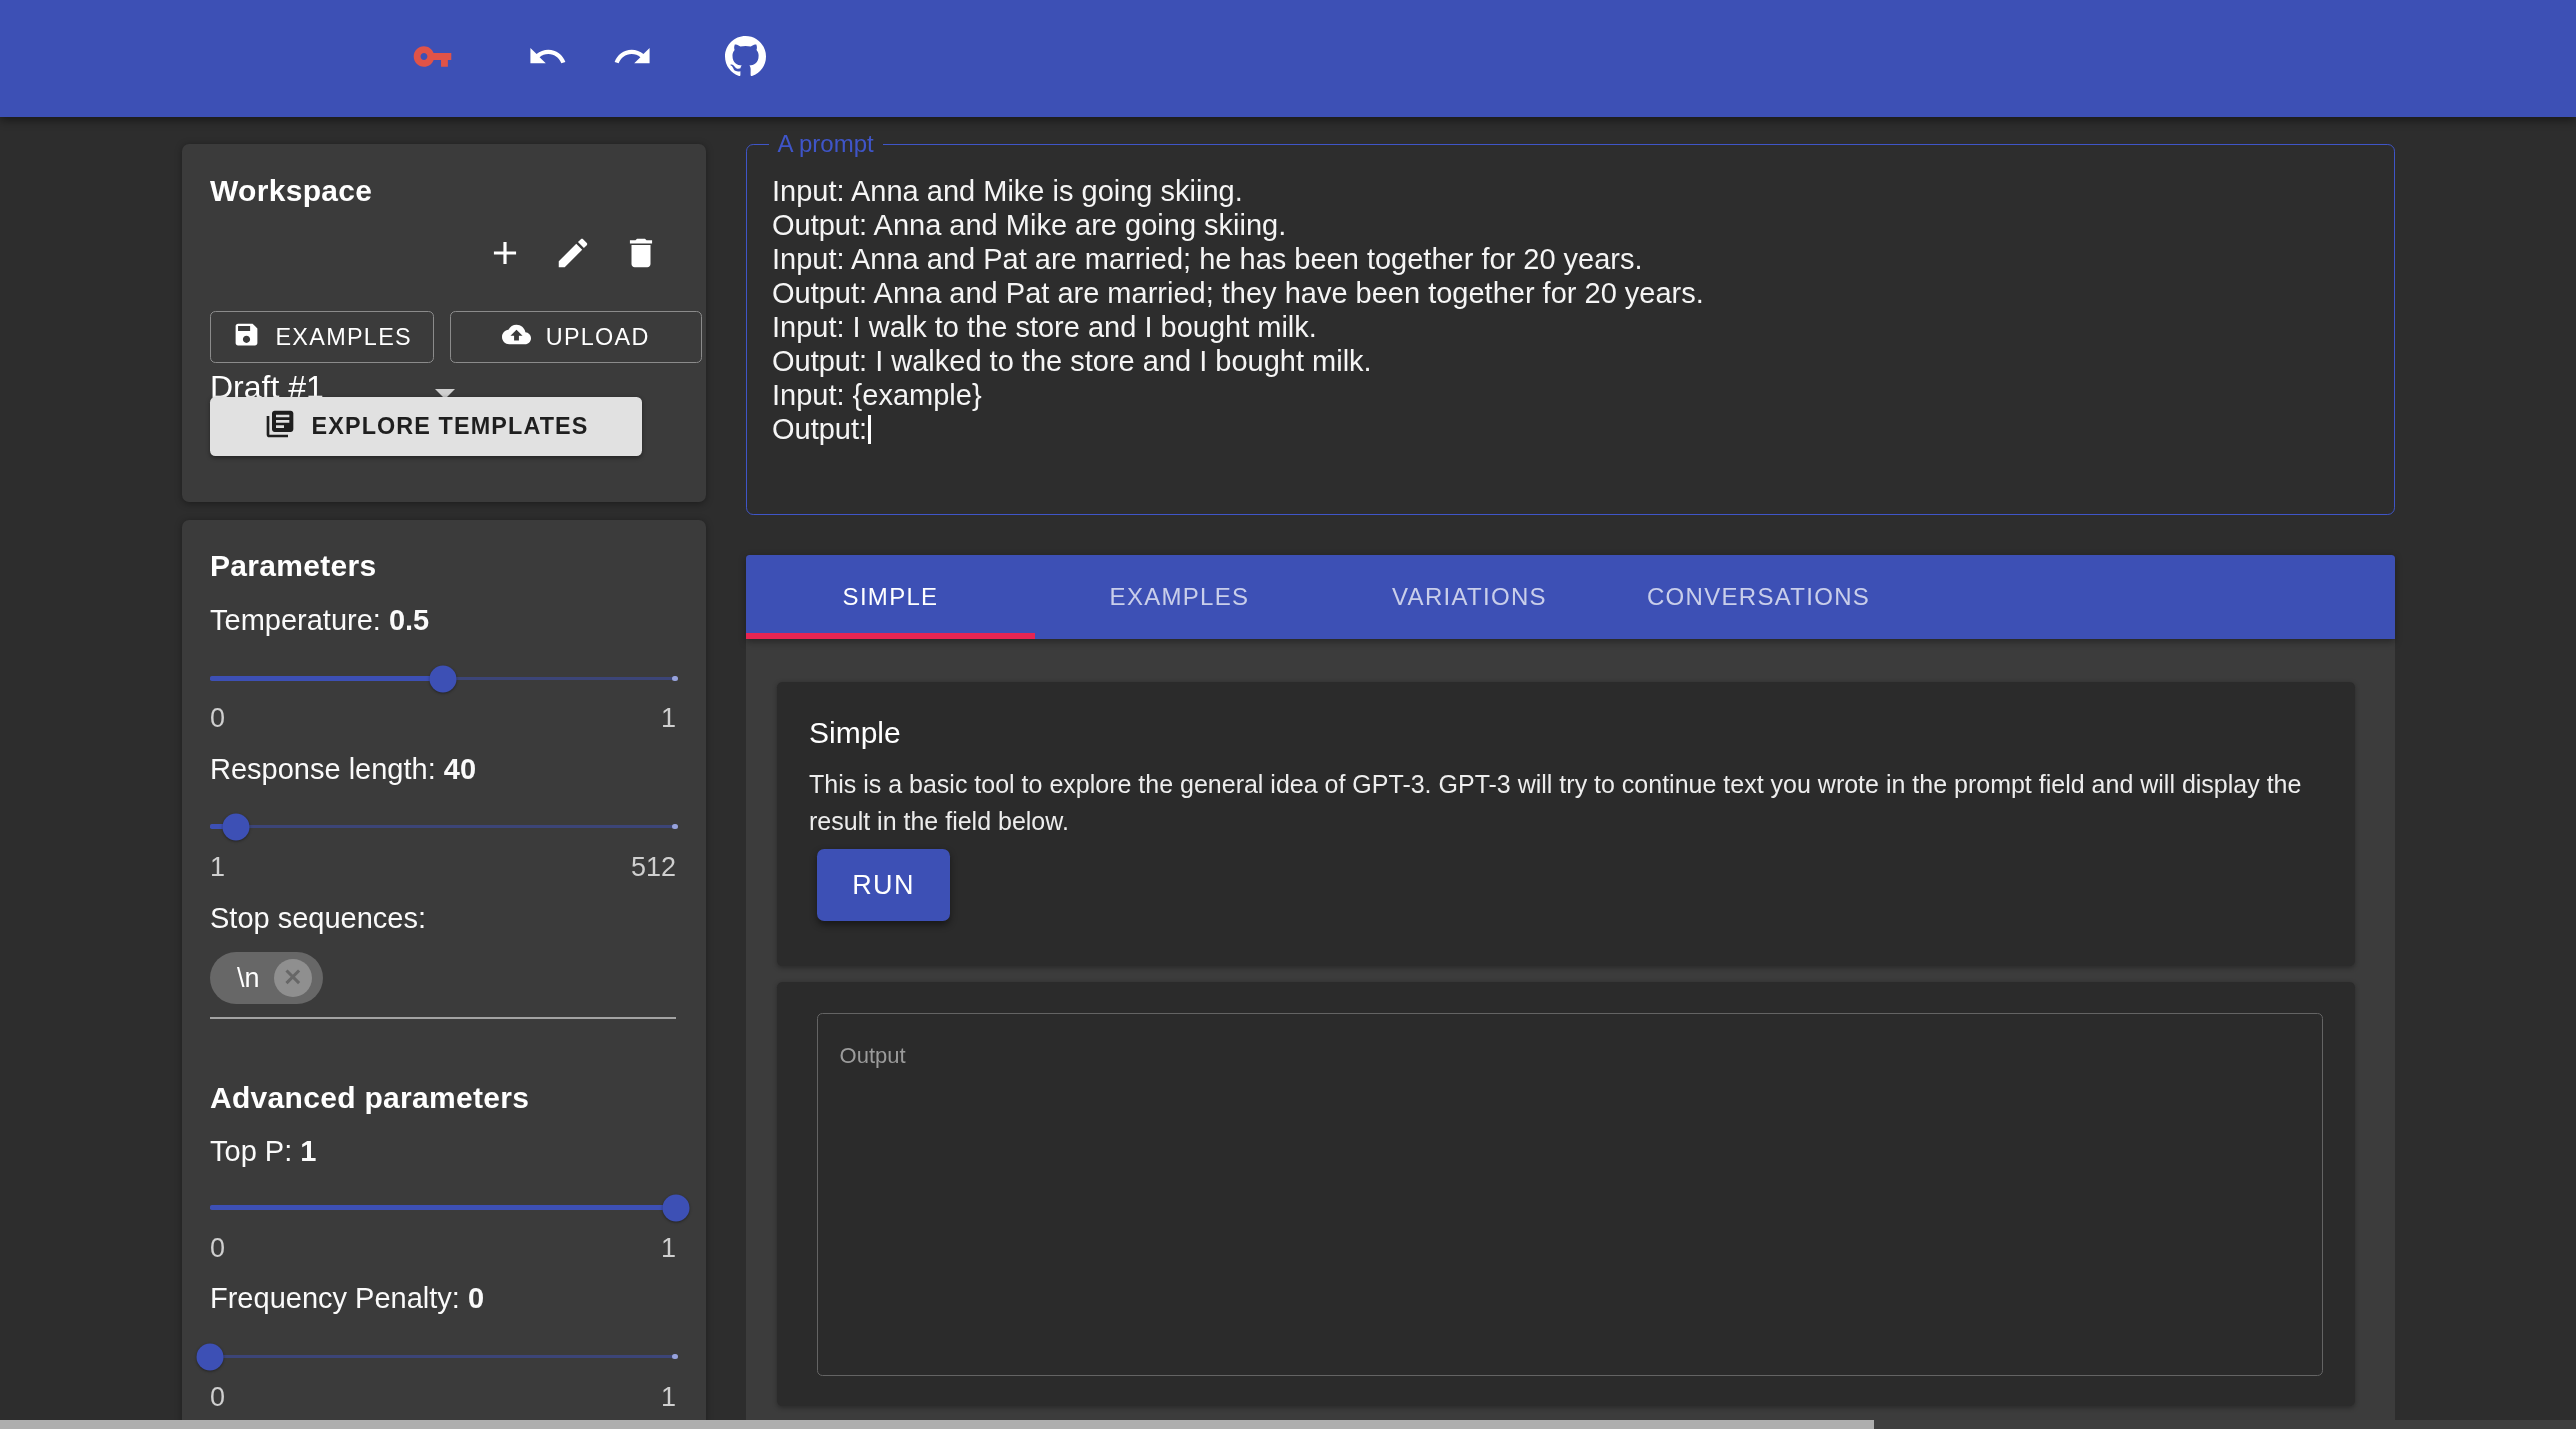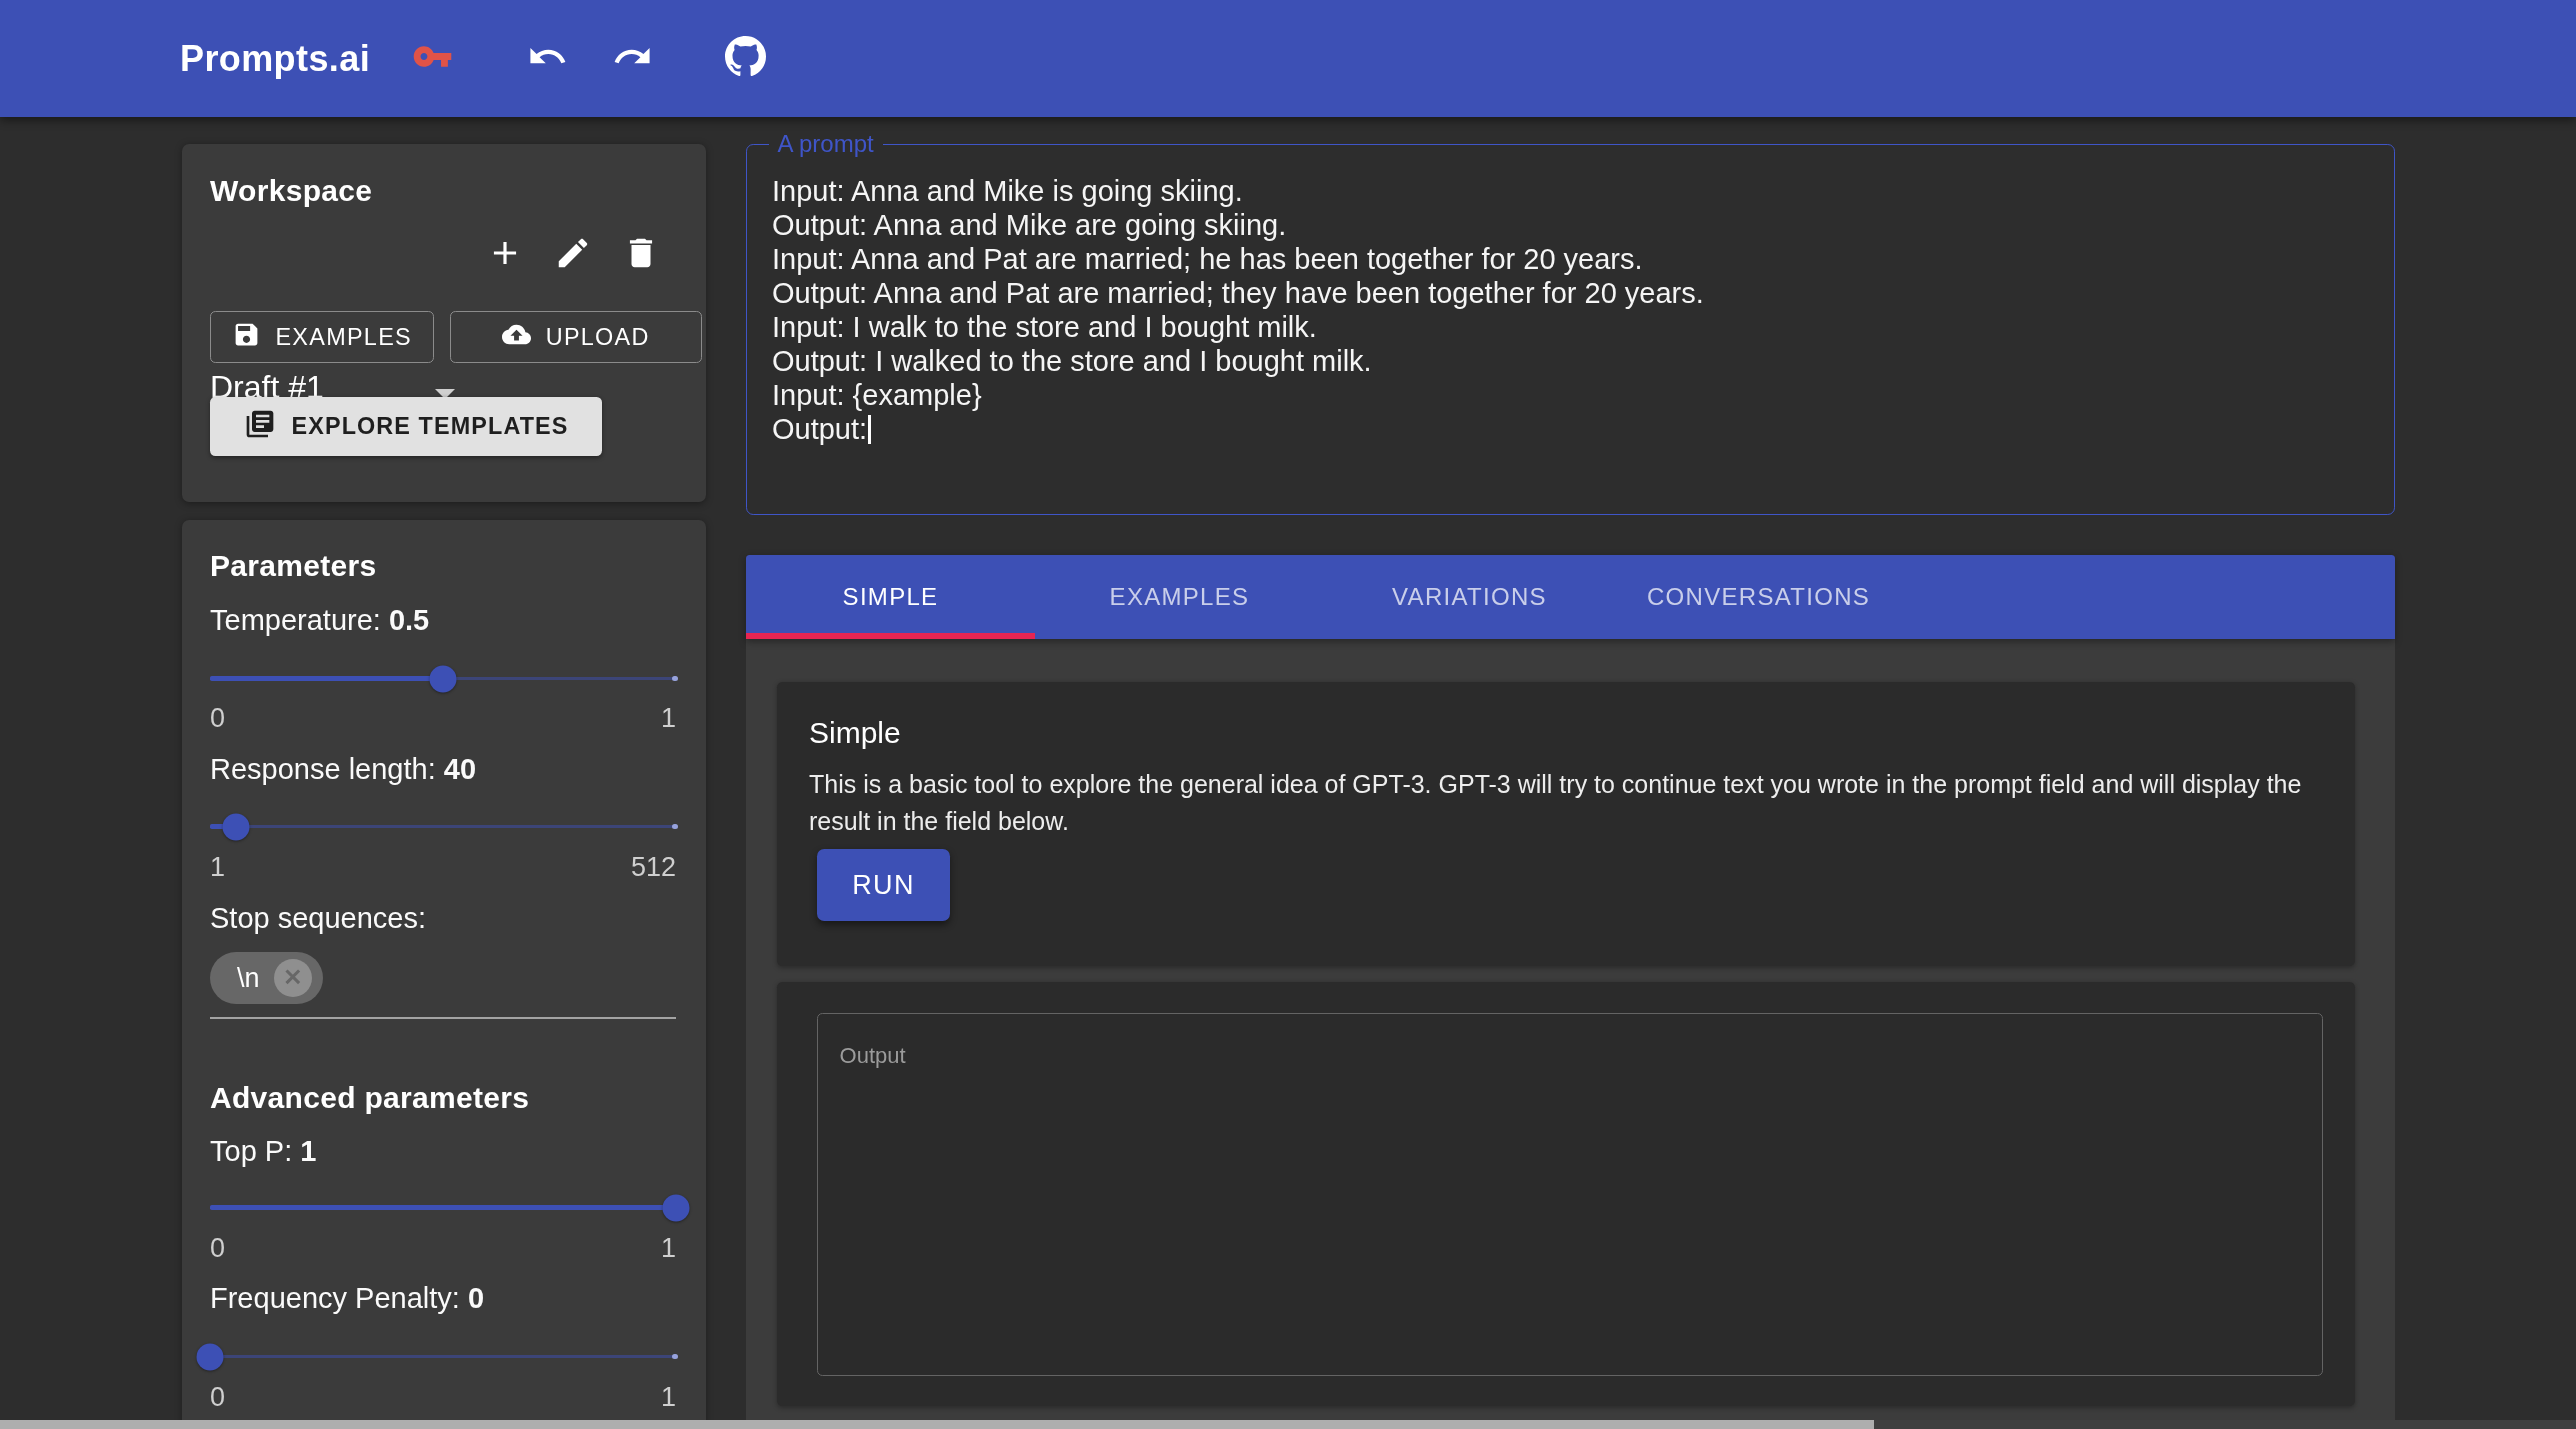--- a/index.html
+++ b/index.html
@@ -48,21 +48,21 @@
   .icon-btn svg{width:38px;height:38px;}
   .icon-btn.add{left:298px;}
   .icon-btn.edit{left:366px;}
   .icon-btn.del{left:434px;}
   .outline-btn{position:absolute;top:167px;height:52px;border:0.9px solid #8b8b8b;border-radius:5.4px;
                background:transparent;color:#fff;font-family:inherit;font-size:23.4px;letter-spacing:1.3px;
                display:flex;align-items:center;justify-content:center;gap:14.4px;cursor:pointer;}
   .outline-btn svg{width:29px;height:29px;}
   .btn-download{left:28px;width:224px;}
   .btn-upload{left:268px;width:252px;}
-  .explore-btn{position:absolute;left:28px;top:253px;width:392px;height:59px;background:#e1e1e1;
+  .explore-btn{position:absolute;left:28px;top:253px;width:432px;height:59px;background:#e1e1e1;
                border:none;border-radius:5.4px;color:#1f1f1f;font-family:inherit;font-size:23.4px;
                letter-spacing:1.1px;font-weight:700;display:flex;align-items:center;justify-content:center;
                gap:16px;cursor:pointer;box-shadow:0 1.8px 4.5px rgba(0,0,0,.4);}
   .explore-btn svg{width:32px;height:32px;}
 
   .parameters{top:520px;height:910px;border-bottom-left-radius:0;border-bottom-right-radius:0;}
   .parameters .card-title{top:29px;}
   .param-label{position:absolute;left:28px;font-size:29px;color:#fafafa;}
   .param-label b{font-weight:700;}
   .adv-title{position:absolute;left:28px;top:561px;font-size:30px;font-weight:700;letter-spacing:0.3px;}
@@ -123,21 +123,20 @@
   
   .hscrollbar{position:absolute;left:0;top:1420px;width:2576px;height:9px;background:#3f3f3f;}
   .hscrollbar .thumb{position:absolute;left:0;top:0;width:1874px;height:9px;background:#aeaeae;cursor:grab;}
 </style>
 </head>
 <body>
 
 <div id="app">
 
   <header class="navbar">
-    <div class="nav-title">Prompts.ai</div>
     <button class="nav-btn key" title="">
       <span>
         <svg viewBox="0 0 24 24" width="41" height="41" fill="currentColor">
             <path d="M12.65 10C11.83 7.67 9.61 6 7 6c-3.31 0-6 2.69-6 6s2.69 6 6 6c2.61 0 4.83-1.67 5.65-4H17v4h4v-4h2v-4H12.65zM7 14c-1.1 0-2-.9-2-2s.9-2 2-2 2 .9 2 2-.9 2-2 2z"></path>
           </svg>
       </span>
     </button>
     <button class="nav-btn undo">
       <span>
         <svg viewBox="0 0 24 24" width="41" height="41" fill="currentColor">

